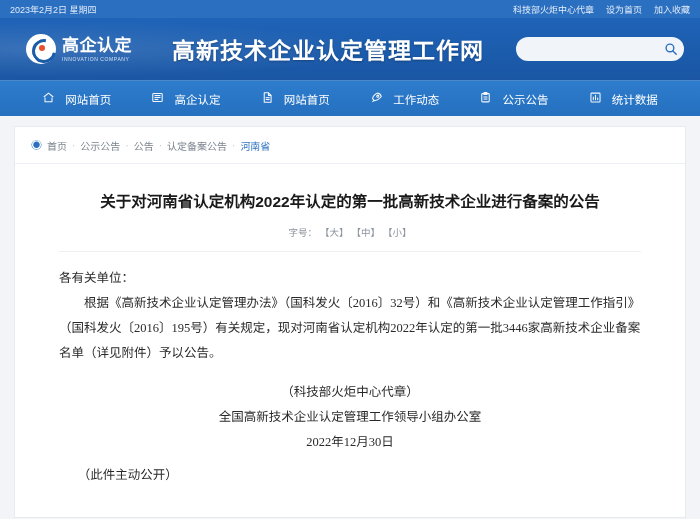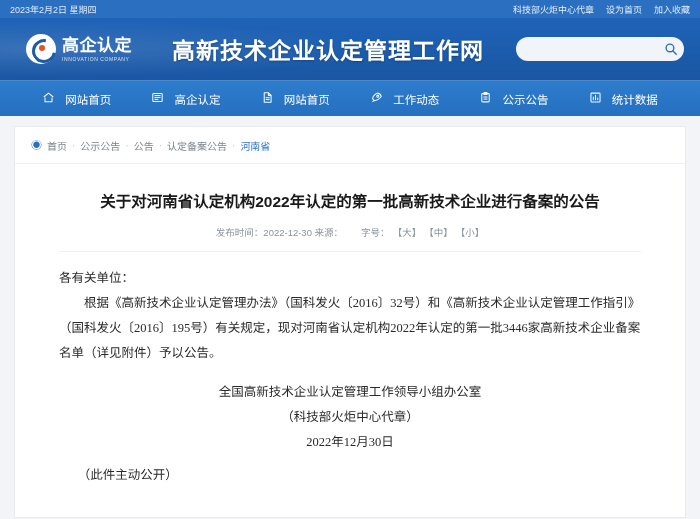--- a/index.html
+++ b/index.html
@@ -308,36 +308,35 @@
       <span class="sep">·</span>
       <a>认定备案公告</a>
       <span class="sep">·</span>
       <a class="cur">河南省</a>
     </div>
 
     <div class="article">
       <div class="art-title">关于对河南省认定机构2022年认定的第一批高新技术企业进行备案的公告</div>
 
       <div class="art-meta">
-        <span><span>发布时间：</span><span>2022-12-30</span> <span>来源：</span></span>
         <span class="fontsize">
           <b>字号：</b>
           <span class="opt">【大】</span>
           <span class="opt">【中】</span>
           <span class="opt">【小】</span>
         </span>
       </div>
 
       <div class="body-text">
         <div class="p-plain">各有关单位：</div>
         <div class="p-indent">根据《高新技术企业认定管理办法》（国科发火〔2016〕32号）和《高新技术企业认定管理工作指引》（国科发火〔2016〕195号）有关规定，现对河南省认定机构2022年认定的第一批3446家高新技术企业备案名单（详见附件）予以公告。</div>
 
         <div class="sign">
+          <div>（科技部火炬中心代章）</div>
           <div>全国高新技术企业认定管理工作领导小组办公室</div>
-          <div>（科技部火炬中心代章）</div>
           <div>2022年12月30日</div>
         </div>
 
         <div class="opened">（此件主动公开）</div>
       </div>
     </div>
 
   </div>
 
 </div>

